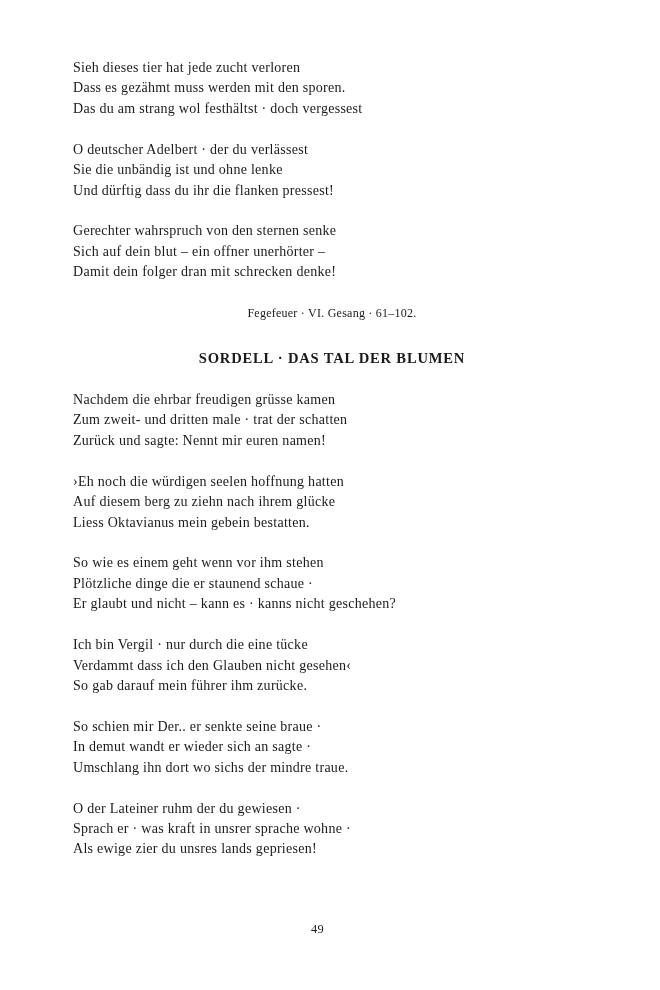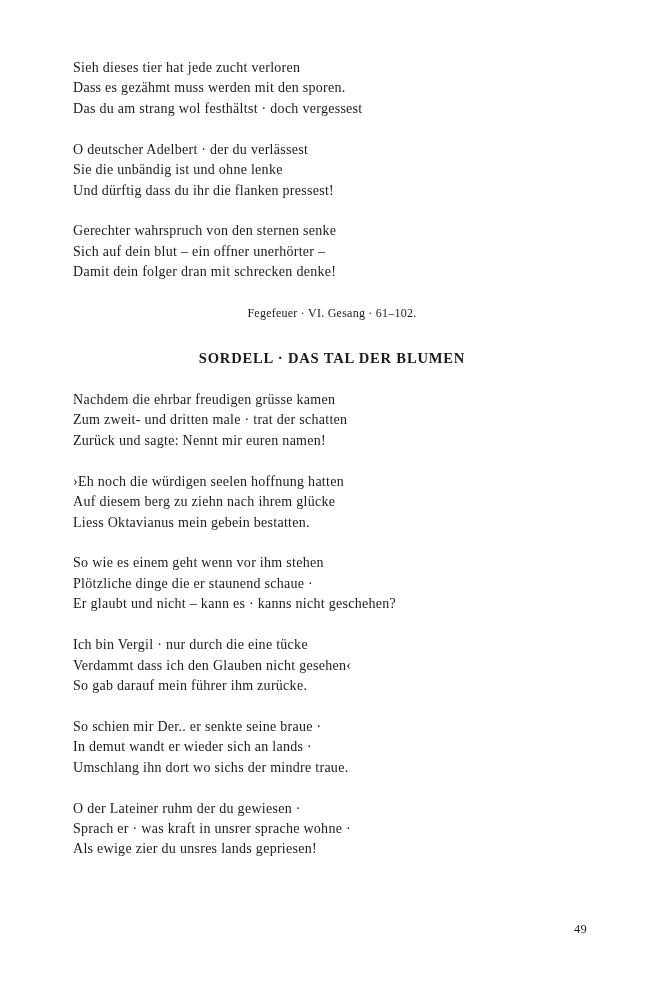--- a/index.html
+++ b/index.html
@@ -61,21 +61,21 @@
     font-weight: bold;
     line-height: 20.4px;
     letter-spacing: 0.055em;
     display: inline-block;
   }
   .page-number {
     position: absolute;
     left: 0;
     right: 73px;
     top: 921px;
-    text-align: right;
+    text-align: center;
     font-size: 12.4px;
     line-height: 16px;
     letter-spacing: 0.02em;
     padding-left: 48px;
   }
 </style>
 </head>
 <body>
 
 <div class="page">
@@ -126,21 +126,21 @@
     </div>
 
     <div class="stanza">
       <div class="line">Ich bin Vergil · nur durch die eine tücke</div>
       <div class="line">Verdammt dass ich den Glauben nicht gesehen‹</div>
       <div class="line">So gab darauf mein führer ihm zurücke.</div>
     </div>
 
     <div class="stanza">
       <div class="line">So schien mir Der.. er senkte seine braue ·</div>
-      <div class="line">In demut wandt er wieder sich an lands ·</div>
+      <div class="line">In demut wandt er wieder sich an sagte ·</div>
       <div class="line">Umschlang ihn dort wo sichs der mindre traue.</div>
     </div>
 
     <div class="stanza">
       <div class="line">O der Lateiner ruhm der du gewiesen ·</div>
       <div class="line">Sprach er · was kraft in unsrer sprache wohne ·</div>
       <div class="line">Als ewige zier du unsres lands gepriesen!</div>
     </div>
 
   </div>

